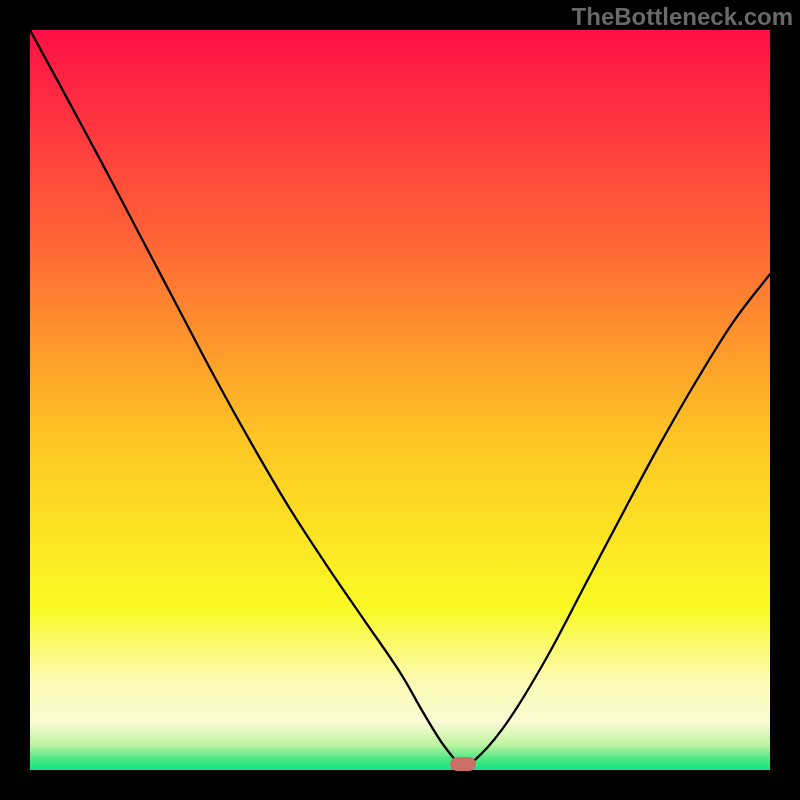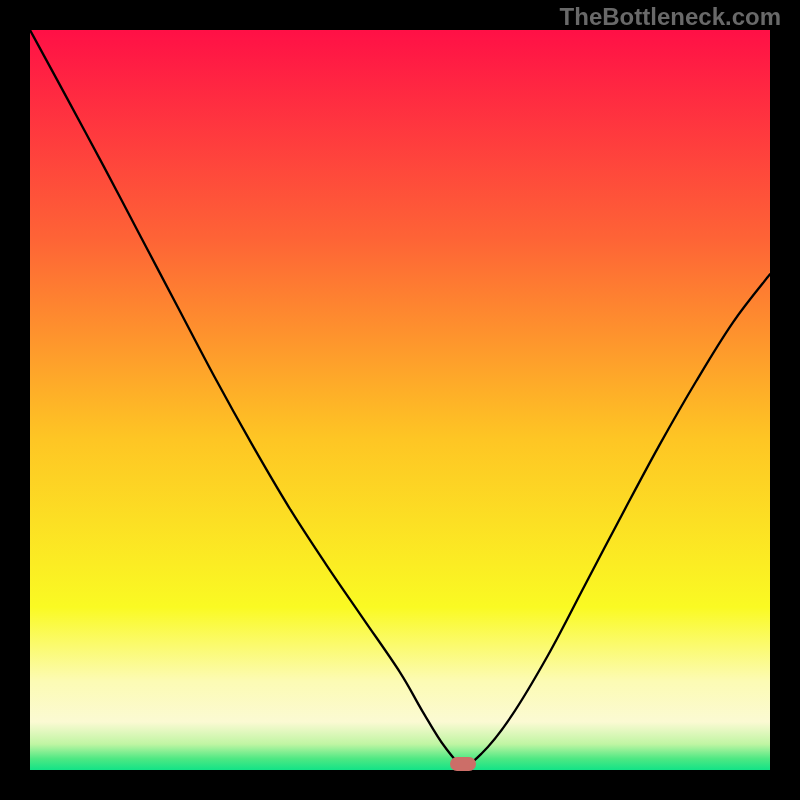--- a/index.html
+++ b/index.html
@@ -12,21 +12,21 @@
   }
   .frame {
     position: relative;
     width: 800px;
     height: 800px;
     background: #000000;
   }
   .watermark {
     position: absolute;
     top: 3px;
-    right: 19px;
+    right: 7px;
     font-family: Arial, Helvetica, sans-serif;
     font-size: 24px;
     font-weight: bold;
     color: #696969;
     letter-spacing: 0px;
   }
   svg.plot {
     position: absolute;
     left: 30px;
     top: 30px;

